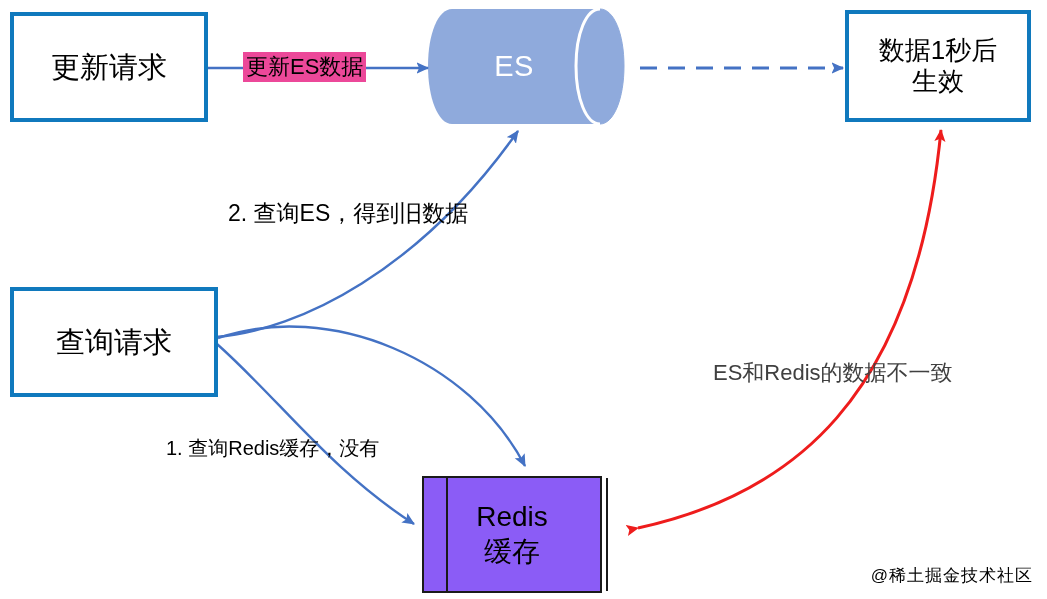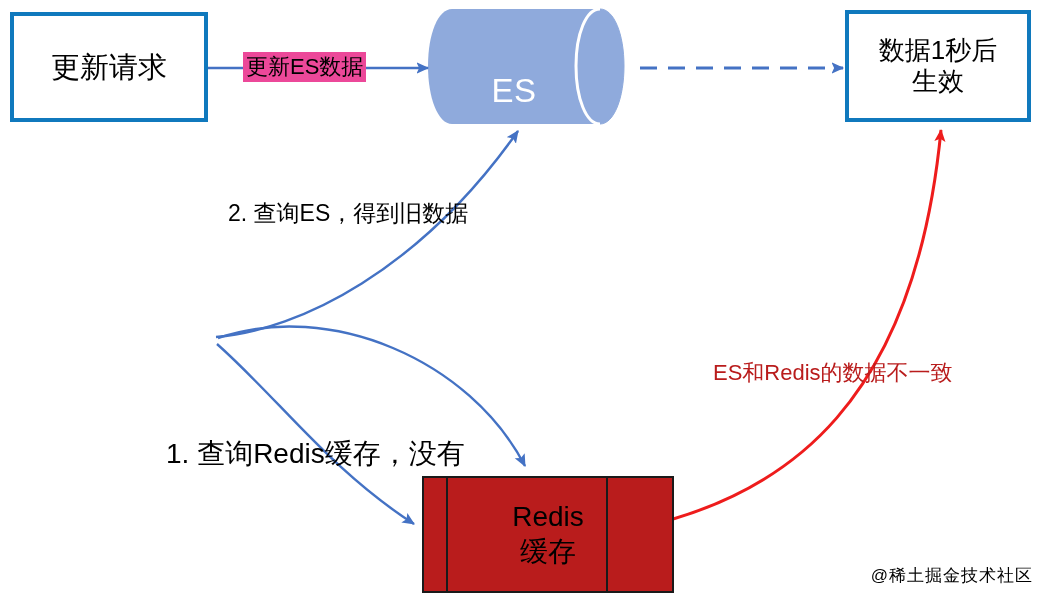--- a/index.html
+++ b/index.html
@@ -62,34 +62,33 @@
     width: 208px;
     height: 115px;
   }
   #node-es .es-label {
     position: absolute;
     left: 0; top: 0; width: 172px; height: 115px;
     display: flex;
     align-items: center;
     justify-content: center;
     color: #ffffff;
-    font-size: 33px;
+    font-size: 29px;
     letter-spacing: 0.5px;
-    margin-top: 24px;
   }
 
   
   #node-redis {
     position: absolute;
     left: 422px;
     top: 476px;
-    width: 252px;
+    width: 180px;
     height: 117px;
     box-sizing: border-box;
-    background: #b91c1c;
+    background: #8b5cf6;
     border: 2px solid #1A1A1A;
   }
   #node-redis .bar {
     position: absolute;
     top: 0;
     width: 0;
     height: 100%;
     border-left: 2px solid #1A1A1A;
   }
   #node-redis .bar-left  { left: 22px; }
@@ -111,25 +110,25 @@
   
   .edge-label {
     position: absolute;
     color: #000000;
     white-space: nowrap;
     background: transparent;
   }
   #label-update-es { left: 243px; top: 52px;  font-size: 22px; background:#ec4899; padding:0 3px; }
   #label-step2     { left: 228px; top: 198px; font-size: 23px; text-align: center; }
   #label-step3     { left: 253px; top: 341px; font-size: 23px; }
-  #label-step1     { left: 166px; top: 435px; font-size: 28px; }
+  #label-step1     { left: 166px; top: 435px; font-size: 20px; }
   #label-inconsistent {
     left: 713px; top: 358px;
     font-size: 22px;
-    color: #b91c1c;
+    color: #404040;
   }
 
   
   #watermark {
     position: absolute;
     right: 14px;
     bottom: 12px;
     font-size: 17px;
     color: #000000;
     letter-spacing: 1px;
@@ -189,20 +188,23 @@
 
   <div id="node-es">
     <span class="es-label">ES</span>
   </div>
 
   <div class="node-box" id="node-effective">
     <span class="box-text">数据1秒后
 生效</span>
   </div>
 
+  <div class="node-box" id="node-query-request">
+    <span class="box-text">查询请求</span>
+  </div>
 
   <div id="node-redis">
     <span class="bar bar-left"></span>
     <span class="bar bar-right"></span>
     <span class="redis-label">Redis
 缓存</span>
   </div>
 
   <div class="edge-label" id="label-update-es">更新ES数据</div>
 

